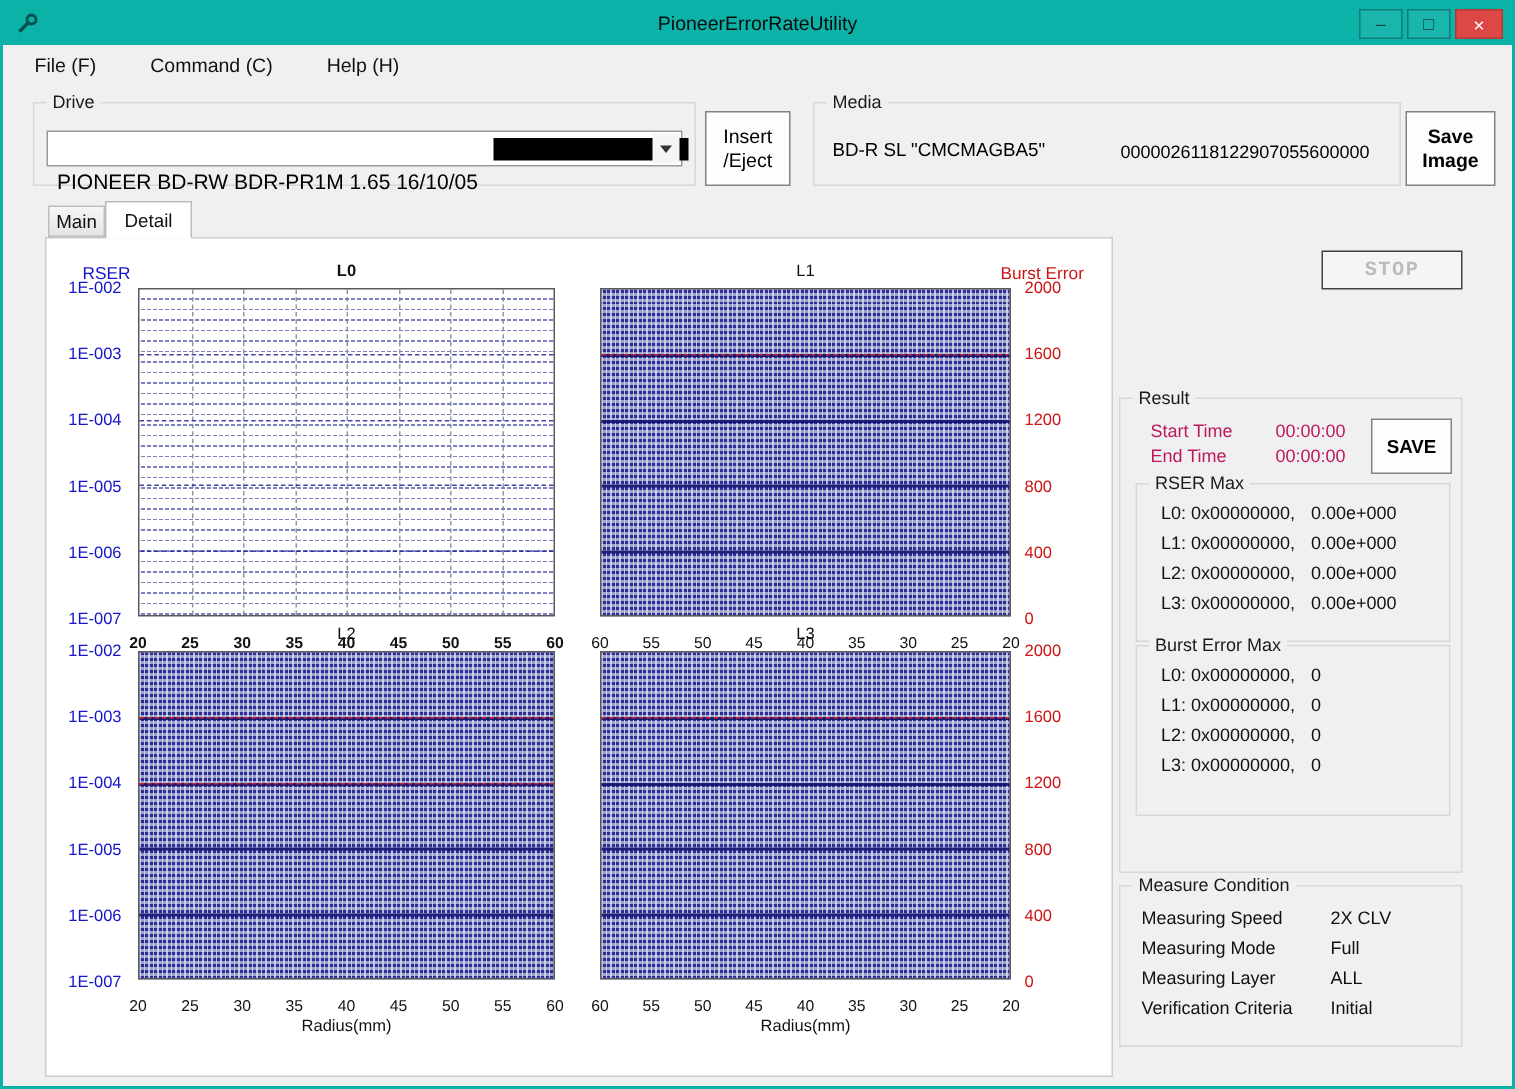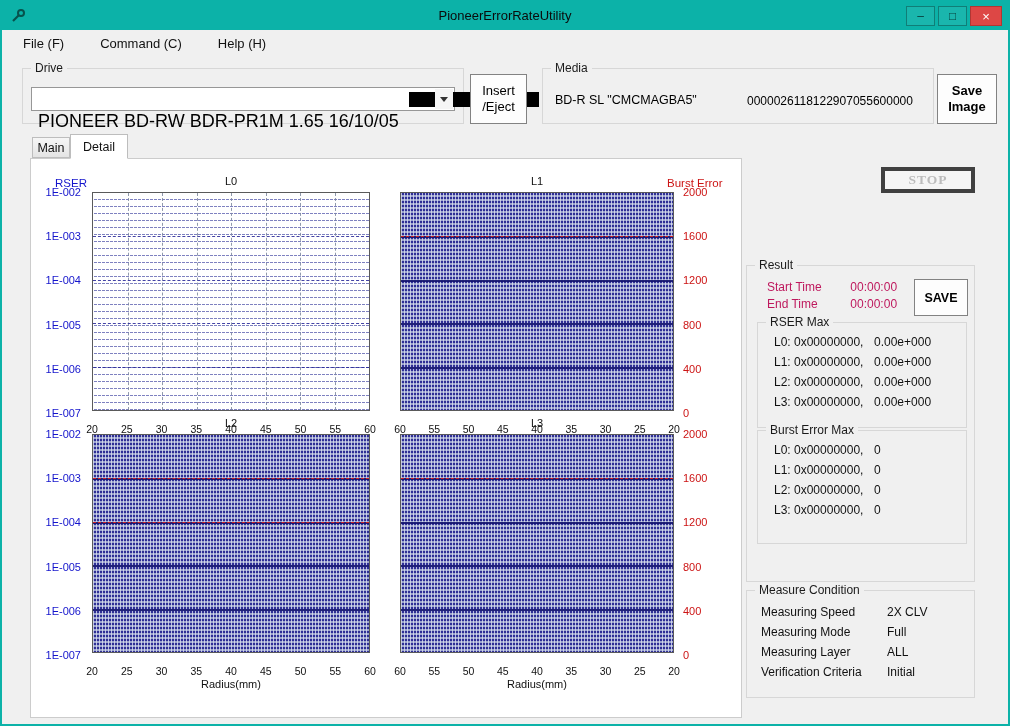--- a/index.html
+++ b/index.html
@@ -19,21 +19,21 @@
   .menubar { position:absolute; left:0; top:28px; right:0; height:26px; display:flex; align-items:center; padding-left:12px; gap:18px; background:#f0f0f0; }
   .menu-item { padding:3px 9px; font-size:13px; color:#111; }
 
   
   .groupbox { position:absolute; border:1px solid #d7d7d7; }
   .gb-label { position:absolute; top:-8px; left:8px; background:#f0f0f0; padding:0 4px; font-size:12px; line-height:14px; color:#1a1a1a; white-space:nowrap; }
 
   
   .drive-group { left:20px; top:66px; width:442px; height:56px; }
   .combo { position:absolute; left:8px; top:18px; right:8px; height:24px; background:#fff; border:1px solid #979797; display:flex; align-items:center; padding:0 22px 0 6px; }
-  .combo-text { font-size:18px; color:#000; white-space:nowrap;margin-top:44px; }
+  .combo-text { font-size:14px; color:#000; white-space:nowrap;margin-top:44px; }
   .redacted { display:inline-block; margin-left:10px; width:130px; height:15px; background:#000; flex:none; }
   .combo-arrow { position:absolute; right:1px; top:1px; bottom:1px; width:18px; display:flex; align-items:center; justify-content:center; background:#f5f5f5; }
   .combo-arrow::after { content:""; width:0; height:0; border:4px solid transparent; border-top:5px solid #333; margin-top:5px; }
 
   .btn { position:absolute; display:flex; flex-direction:column; align-items:center; justify-content:center; background:#fdfdfd; border:1px solid #828282; font-family:inherit; font-size:13px; line-height:16px; color:#000; padding:0; }
   .insert-btn { left:468px; top:72px; width:57px; height:50px; }
   .save-image-btn { left:935px; top:72px; width:60px; height:50px; font-weight:bold; }
 
   .media-group { left:540px; top:66px; width:392px; height:56px; }
   .media-type { position:absolute; left:12px; top:24px; font-size:12.5px; color:#000; }
@@ -44,21 +44,21 @@
   .tab.inactive { left:30px; top:135px; width:38px; height:21px; background:linear-gradient(#f6f6f6,#e4e4e4); z-index:1; }
   .tab.active { left:68px; top:132px; width:58px; height:25px; background:#fff; border-bottom:1px solid #fff; z-index:3; }
 
   
   .panel { position:absolute; left:28px; top:156px; width:712px; height:560px; background:#fff; border:1px solid #cccccc; z-index:2; }
   .axis-h { position:absolute; font-size:11.5px; }
   .axis-h.rser { left:6px; top:18px; width:50px; text-align:right; color:#1414cc; }
   .axis-h.burst { left:636px; top:18px; width:72px; color:#cc1414; }
 
   .chart { position:absolute; }
-  .c0 { left:61px; top:16px; width:278px; }
+  .c0 { left:61px; top:16px; width:278px;font-weight:bold; }
   .c1 { left:369px; top:16px; width:274px; }
   .c2 { left:61px; top:258px; width:278px; }
   .c3 { left:369px; top:258px; width:274px; }
   .chart-title { height:17px; text-align:center; font-size:11px; color:#111; }
   .plot { position:relative; height:219px; border:1px solid #5a5a5a; background-color:#fff;
           background-image:
             repeating-linear-gradient(to right, #ffffff 0 1px, rgba(255,255,255,0) 1px 4px),
             repeating-linear-gradient(to bottom, rgba(255,255,255,0) 0 6px, rgba(40,45,150,.6) 6px 7px); }
   .plot.filled { background-color:#9aa2cc;
           background-image:
@@ -75,21 +75,21 @@
   .ycol { position:absolute; width:54px; }
   .y1 { left:2px; top:33px; height:221px; }
   .y2 { left:2px; top:275px; height:221px; }
   .ycol span { position:absolute; right:6px; transform:translateY(-50%); font-size:11px; color:#1414cc; white-space:nowrap; }
   .rcol { position:absolute; width:46px; }
   .r1 { left:646px; top:33px; height:221px; }
   .r2 { left:646px; top:275px; height:221px; }
   .rcol span { position:absolute; left:6px; transform:translateY(-50%); font-size:11px; color:#cc1414; white-space:nowrap; }
 
   
-  .stop-btn { position:absolute; left:879px; top:165px; width:94px; height:26px; background:#f5f5f5; border:4px solid #404040; color:#bcbcbc; font-family:Liberation Serif, serif; font-size:13.5px; font-weight:bold; letter-spacing:1px; }
+  .stop-btn { position:absolute; left:879px; top:165px; width:94px; height:26px; background:#f5f5f5; border:1px solid #404040; color:#bcbcbc; font-family:Liberation Mono, monospace; font-size:13.5px; font-weight:bold; letter-spacing:1px; }
 
   .judge-group { left:744px; top:199px; width:229px; height:56px; }
   .judge-status { position:absolute; left:40px; top:17px; font-size:15px; font-weight:bold; color:#1010d8; }
 
   .result-group { left:744px; top:263px; width:229px; height:317px; }
   .kv { position:absolute; font-size:12px; color:#be185d; white-space:nowrap; }
   .kv .k { display:inline-block; width:80px; }
   .kv.start { left:20px; top:14px; }
   .kv.end { left:20px; top:31px; }
   .save-btn { left:167px; top:13px; width:54px; height:37px; font-weight:bold; font-size:12.5px; }

